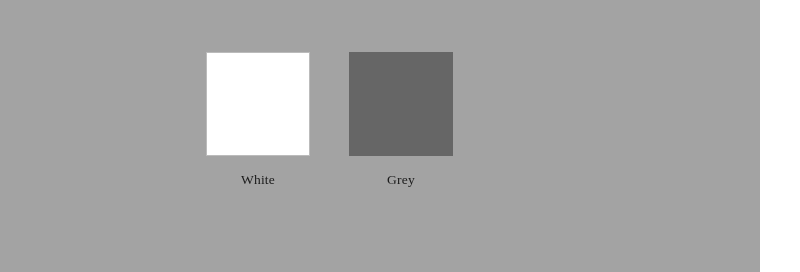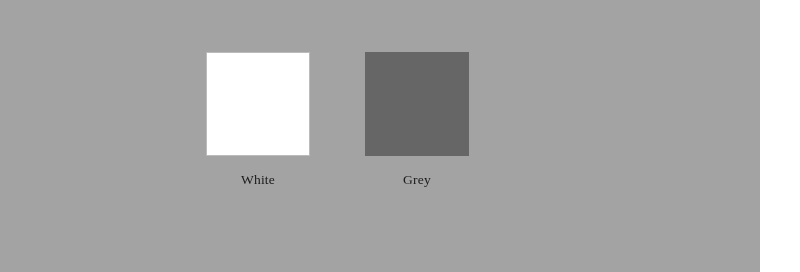--- a/index.html
+++ b/index.html
@@ -26,21 +26,21 @@
   .swatch-group {
     position: absolute;
     top: 52px;
     width: 104px;
     display: flex;
     flex-direction: column;
     align-items: center;
   }
 
   #swatch-group-white  { left: 206px; }
-  #swatch-group-grey   { left: 365px; }
+  #swatch-group-grey   { left: 349px; }
   #swatch-group-black  { left: 490px; }
 
   .swatch-chip {
     width: 104px;
     height: 104px;
     box-sizing: border-box;
     display: block;
   }
 
   .swatch-chip.bordered {

